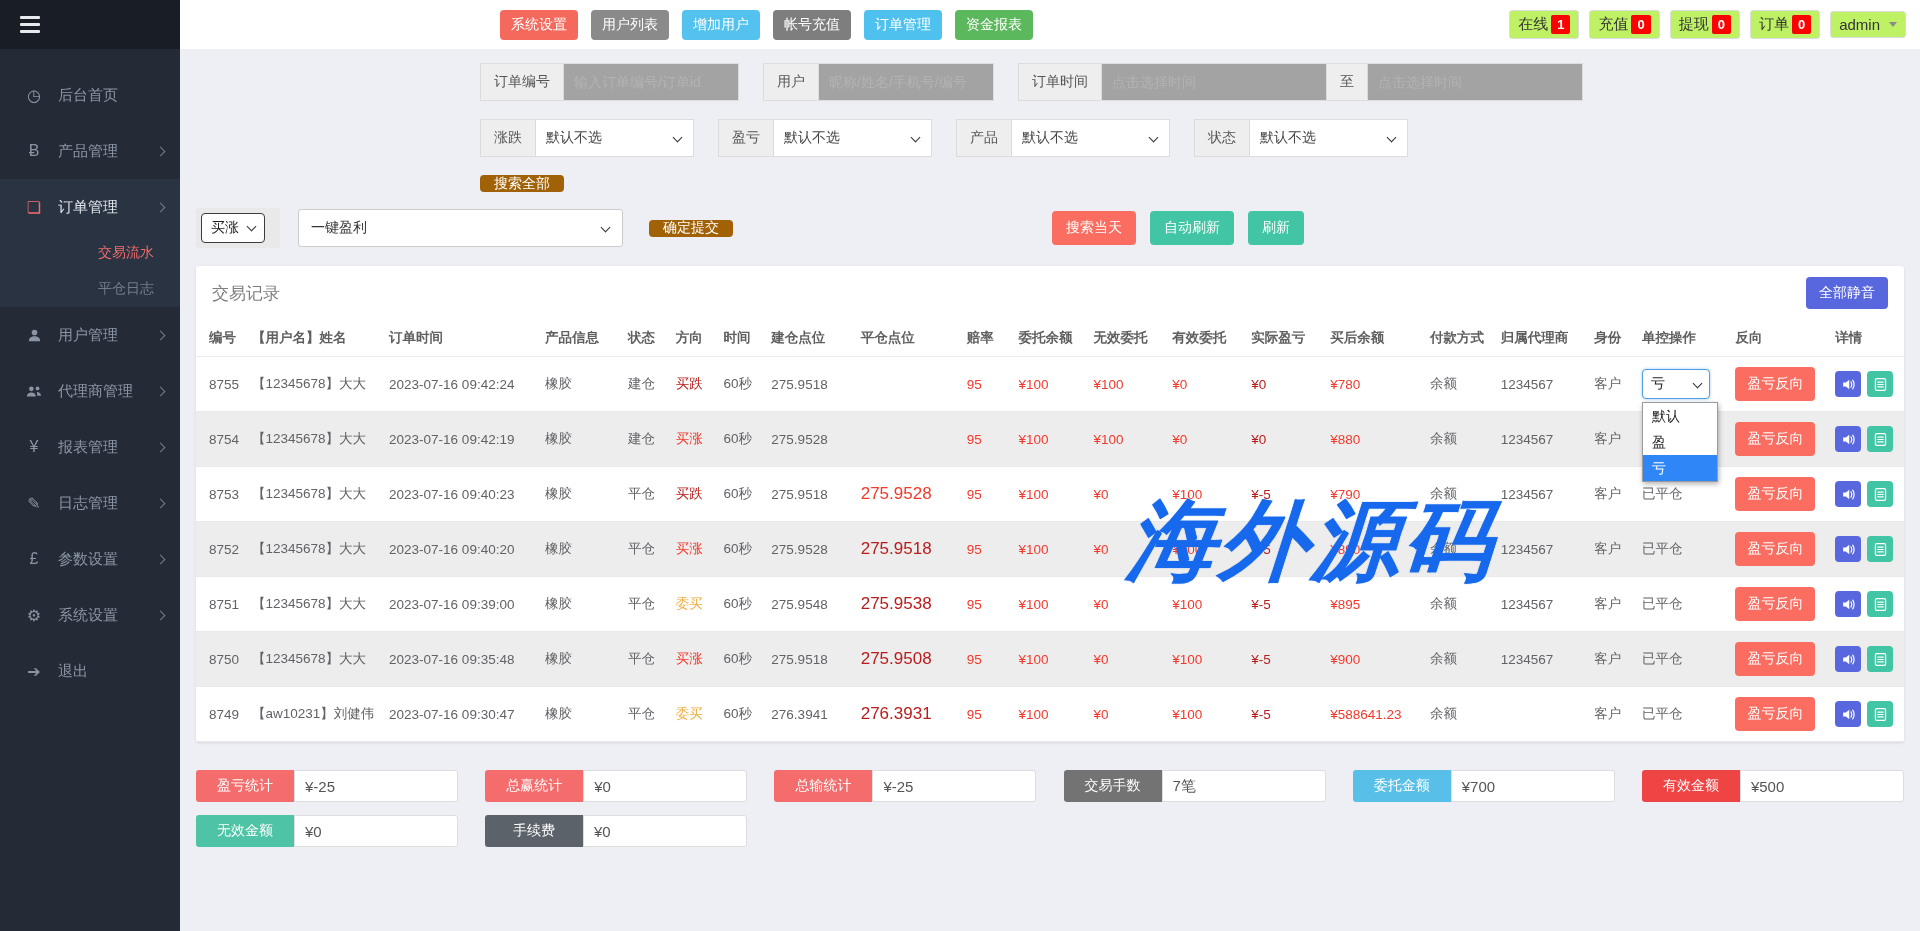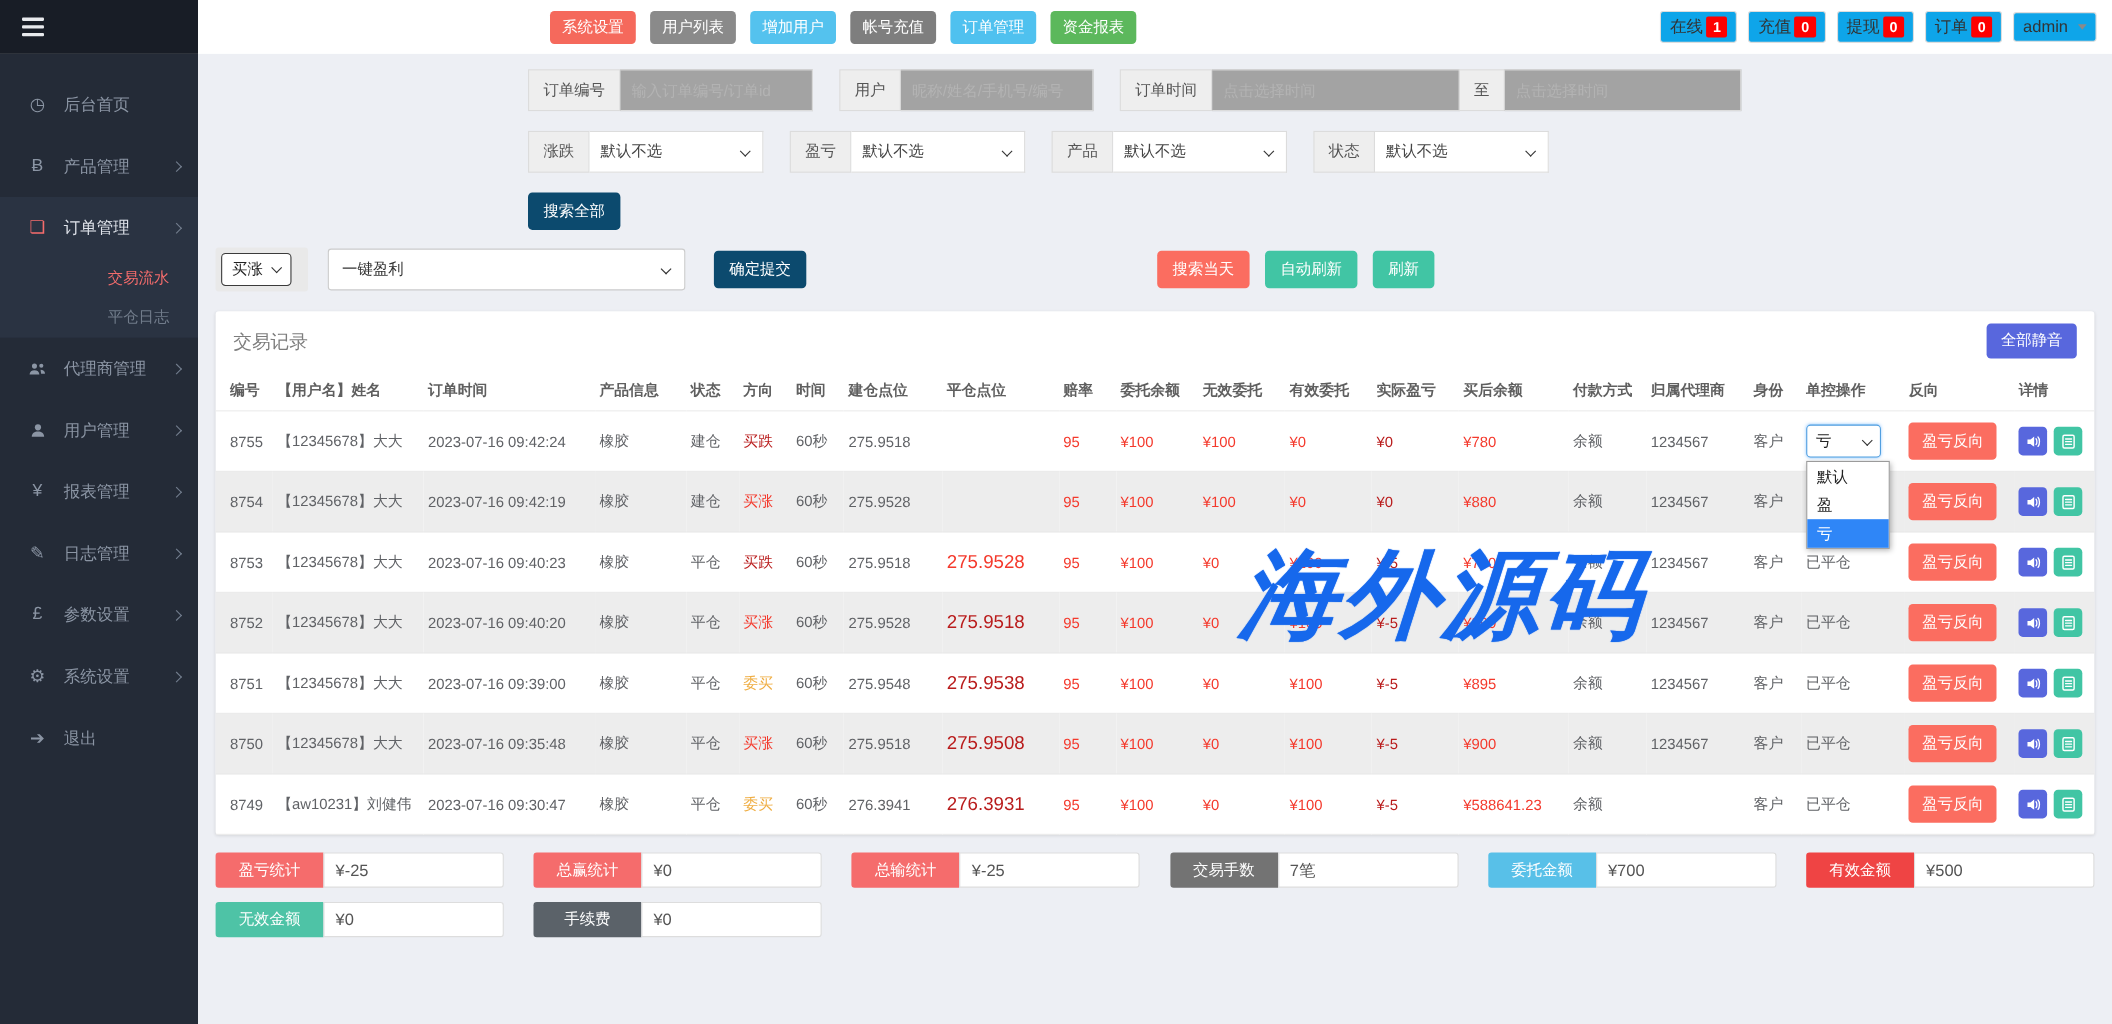--- a/index.html
+++ b/index.html
@@ -10,21 +10,21 @@
     background:#edeff4;
   }
   
   .topbar { position:absolute; top:0; left:0; right:0; height:49px; background:#fff; display:flex; align-items:center; z-index:40; }
   .corner { width:180px; height:49px; background:#181d26; display:flex; align-items:center; padding-left:20px; flex:none; }
   .hamburger { display:flex; flex-direction:column; gap:4px; cursor:pointer; }
   .hamburger span { display:block; width:20px; height:3px; background:#e8eaed; border-radius:1px; }
   .quick-buttons { display:flex; gap:13px; margin-left:320px; }
   .qbtn { color:#fff; font-size:14px; padding:6px 11px; border-radius:4px; cursor:pointer; white-space:nowrap; }
   .top-right { margin-left:auto; display:flex; gap:10px; margin-right:14px; align-items:center; }
-  .chip { display:inline-flex; align-items:center; border:1px solid #ddd; border-radius:3px; padding:4px 8px; font-size:15px; color:#333; background:#0ea5e9; gap:3px; cursor:pointer; }
+  .chip { display:inline-flex; align-items:center; border:1px solid #ddd; border-radius:3px; padding:4px 8px; font-size:15px; color:#333; background:#bef264; gap:3px; cursor:pointer; }
   .chip-badge { background:#fe0000; color:#fff; font-size:13px; line-height:17px; padding:1px 6px; border-radius:2px; font-weight:bold; }
   .admin-caret { width:0; height:0; border-left:4px solid transparent; border-right:4px solid transparent; border-top:5px solid #8a8a8a; margin-left:6px; }
   
   .sidebar { position:absolute; top:49px; left:0; width:180px; bottom:0; background:#242b37; z-index:30; padding-top:18px; }
   .menu-section.active { background:#2a3342; }
   .menu-item { height:56px; display:flex; align-items:center; padding:0 16px 0 24px; color:#8b95a4; font-size:15px; gap:14px; cursor:pointer; }
   .menu-item .mi-icon { width:20px; text-align:center; font-size:16px; color:#8b95a4; flex:none; display:inline-flex; justify-content:center; }
   .menu-item.parent-active { color:#dfe3ea; }
   .menu-item.parent-active .mi-icon { color:#f56c6c; }
   .mi-label { white-space:nowrap; }
@@ -36,21 +36,21 @@
   .filters { margin-left:284px; }
   .frow { display:flex; gap:24px; margin-bottom:18px; align-items:stretch; }
   .fgroup { display:flex; }
   .flabel { background:#eee; border:1px solid #dcdcdc; color:#555; font-size:14px; display:flex; align-items:center; padding:0 13px; height:38px; white-space:nowrap; }
   .finput { border:1px solid #dcdcdc; border-left:none; height:38px; padding:0 10px; font-size:14px; color:#333; background:#a3a3a3; outline:none; font-family:inherit; }
   .finput::placeholder { color:#b3b3b3; }
   .fselect { position:relative; border:1px solid #dcdcdc; border-left:none; height:38px; width:158px; background:#fff; display:flex; align-items:center; padding:0 26px 0 10px; font-size:14px; color:#444; cursor:pointer; }
   .caret { width:7px; height:7px; border-right:1.8px solid #333; border-bottom:1.8px solid #333; transform:rotate(45deg); margin-top:-3px; flex:none; }
   .fselect .caret { position:absolute; right:12px; top:17px; }
   .btn { display:inline-flex; align-items:center; justify-content:center; color:#fff; font-size:14px; border-radius:4px; cursor:pointer; white-space:nowrap; border:none; font-family:inherit; }
-  .btn-green { background:#0c4a6e; height:34px; padding:0 14px;text-align:center; }
+  .btn-green { background:#a16207; height:17px; padding:0 14px;text-align:center; }
   .btn-red { background:#fb6d60; height:34px; padding:0 14px; }
   .btn-teal { background:#41c5a4; height:34px; padding:0 14px; }
   .btn-indigo { background:#5867dd; height:32px; padding:0 13px; }
   
   .bulk-row { display:flex; align-items:center; margin:2px 0 18px 0; }
   .direction-wrap { background:#e9e9e9; border-radius:3px; padding:5px 15px 5px 5px; display:inline-flex; }
   .direction-select { border:1px solid #3b3b3b; border-radius:4px; background:#fff; height:30px; display:inline-flex; align-items:center; gap:9px; padding:0 9px; font-size:14px; color:#222; cursor:pointer; }
   .action-select { position:relative; width:325px; height:38px; border:1px solid #ccc; border-radius:3px; background:#fff; display:flex; align-items:center; padding:0 30px 0 12px; font-size:14px; color:#333; margin-left:18px; cursor:pointer; }
   .action-select .caret { position:absolute; right:13px; top:17px; }
   .bulk-submit { margin-left:26px; }
@@ -77,21 +77,21 @@
   .icon-list { background:#41c5a4; }
   
   .ctl-wrap { position:relative; display:inline-block; }
   .ctl-select { width:68px; height:30px; border:1px solid #519fe0; border-radius:4px; background:#fff; display:flex; align-items:center; justify-content:space-between; padding:0 8px; font-size:14px; color:#222; box-shadow:0 0 3px rgba(64,158,255,.55); cursor:pointer; }
   .ctl-select .caret { border-color:#333; margin-top:-2px; }
   .ctl-dropdown { position:absolute; top:33px; left:0; width:76px; background:#fff; border:1px solid #9b9b9b; box-shadow:1px 2px 5px rgba(0,0,0,.3); z-index:50; }
   .ctl-option { height:26px; line-height:26px; padding-left:9px; font-size:14px; color:#222; cursor:pointer; }
   .ctl-option.selected { background:#2f86f7; color:#fff; }
   .closed-text { color:#606266; }
   
-  .stats-row { display:flex; margin-top:16px; justify-content:space-between; }
+  .stats-row { display:flex; margin-top:28px; justify-content:space-between; }
   .stats-row.second { justify-content:flex-start; gap:27px; margin-top:13px; }
   .stat { display:flex; }
   .stat-label { color:#fff; font-size:14px; width:98px; height:32px; display:flex; align-items:center; justify-content:center; border-radius:3px 0 0 3px; }
   .stat-value { background:#fff; border:1px solid #ddd; width:164px; height:32px; display:flex; align-items:center; padding-left:10px; font-size:15px; color:#555; border-radius:0 3px 3px 0; }
   
   .watermark { position:absolute; left:1128px; top:482px; font-family:"DejaVu Serif","Liberation Serif",serif; font-style:italic; font-weight:bold; font-size:88px; color:#1668ec; letter-spacing:4px; white-space:nowrap; z-index:20; pointer-events:none; transform:skewX(-4deg); text-shadow:0 0 1px #1668ec; }
 </style>
 </head>
 <body>
 
@@ -150,44 +150,44 @@
       </div>
     </div>
     <div class="menu-section active">
       <div class="menu-item parent-active">
         <span class="mi-icon">❏</span>
         <span class="mi-label">订单管理</span>
         <span class="mi-arrow"></span>
       </div>
       <div class="submenu-item active">交易流水</div>
       <div class="submenu-item">平仓日志</div>
+    </div>
+    <div class="menu-section">
+      <div class="menu-item">
+        <span class="mi-icon">
+          <svg width="15" height="15" viewBox="0 0 16 16" fill="currentColor">
+            <circle cx="8" cy="4.8" r="3"></circle>
+            <path d="M2 14c0-3.4 2.7-5.1 6-5.1s6 1.7 6 5.1z"></path>
+          </svg>
+        </span>
+        <span class="mi-label">用户管理</span>
+        <span class="mi-arrow"></span>
+      </div>
     </div>
     <div class="menu-section">
       <div class="menu-item">
         <span class="mi-icon">
           <svg width="16" height="15" viewBox="0 0 18 16" fill="currentColor">
             <circle cx="6" cy="5" r="2.6"></circle>
             <path d="M1 13.5c0-3 2.2-4.4 5-4.4s5 1.4 5 4.4z"></path>
             <circle cx="13" cy="4.6" r="2.1"></circle>
             <path d="M12.2 8.7c2.5.1 4.6 1.4 4.6 4.1h-4z"></path>
           </svg>
         </span>
         <span class="mi-label">代理商管理</span>
-        <span class="mi-arrow"></span>
-      </div>
-    </div>
-    <div class="menu-section">
-      <div class="menu-item">
-        <span class="mi-icon">
-          <svg width="15" height="15" viewBox="0 0 16 16" fill="currentColor">
-            <circle cx="8" cy="4.8" r="3"></circle>
-            <path d="M2 14c0-3.4 2.7-5.1 6-5.1s6 1.7 6 5.1z"></path>
-          </svg>
-        </span>
-        <span class="mi-label">用户管理</span>
         <span class="mi-arrow"></span>
       </div>
     </div>
     <div class="menu-section">
       <div class="menu-item">
         <span class="mi-icon">¥</span>
         <span class="mi-label">报表管理</span>
         <span class="mi-arrow"></span>
       </div>
     </div>

